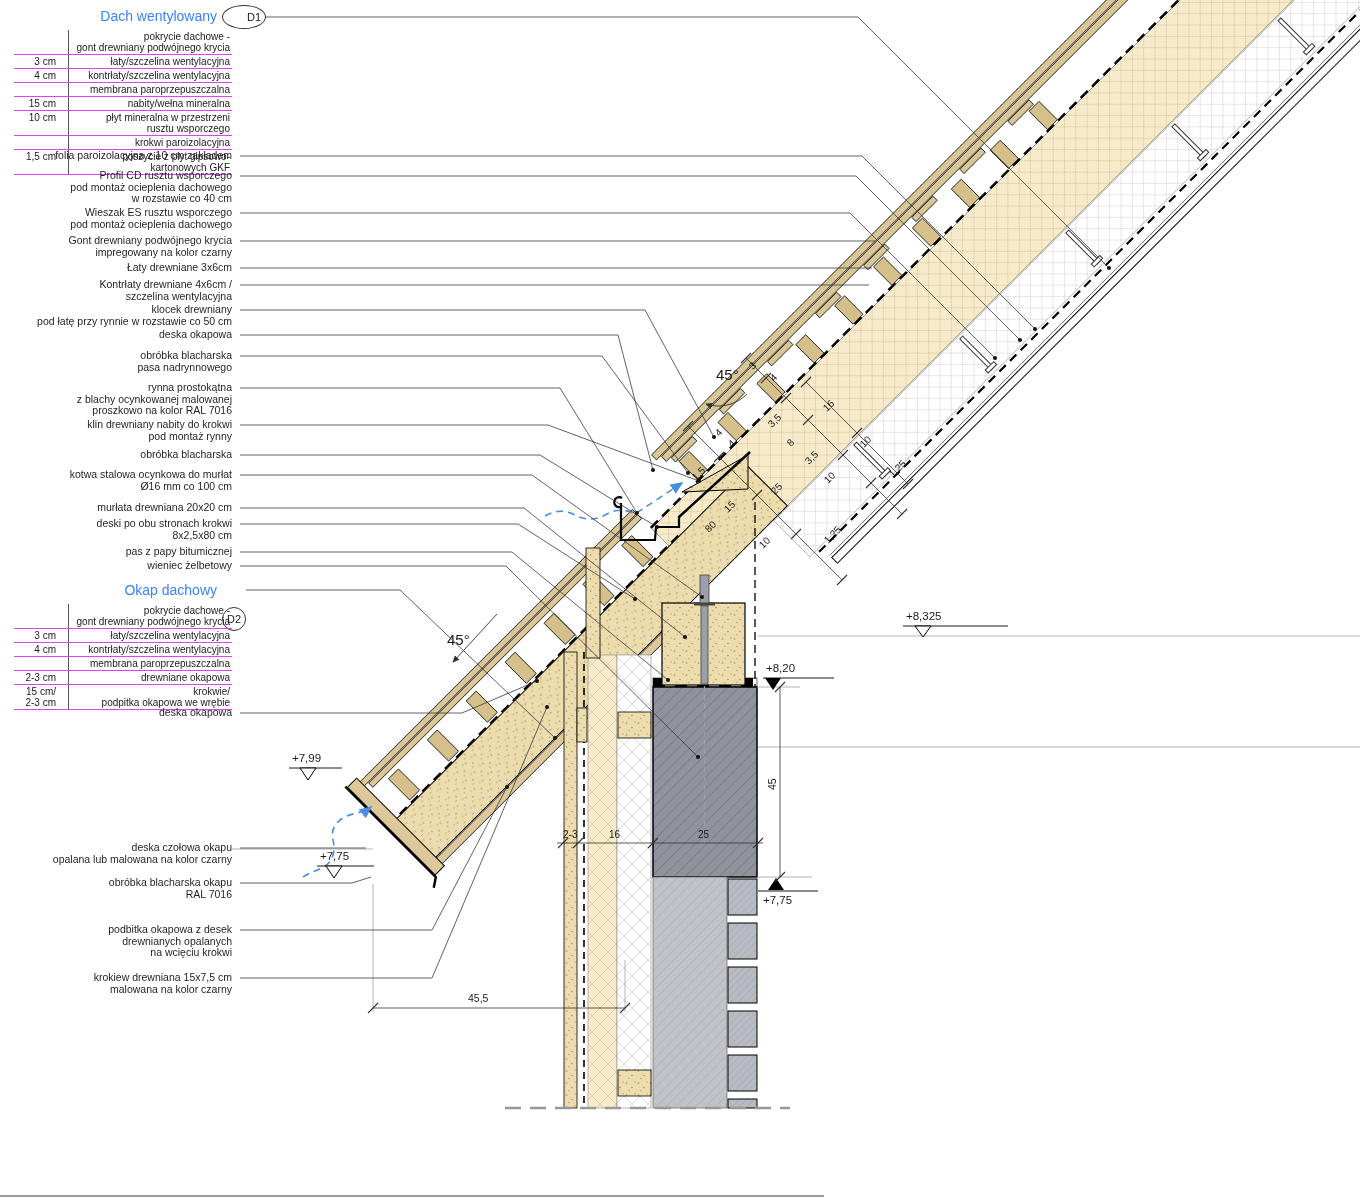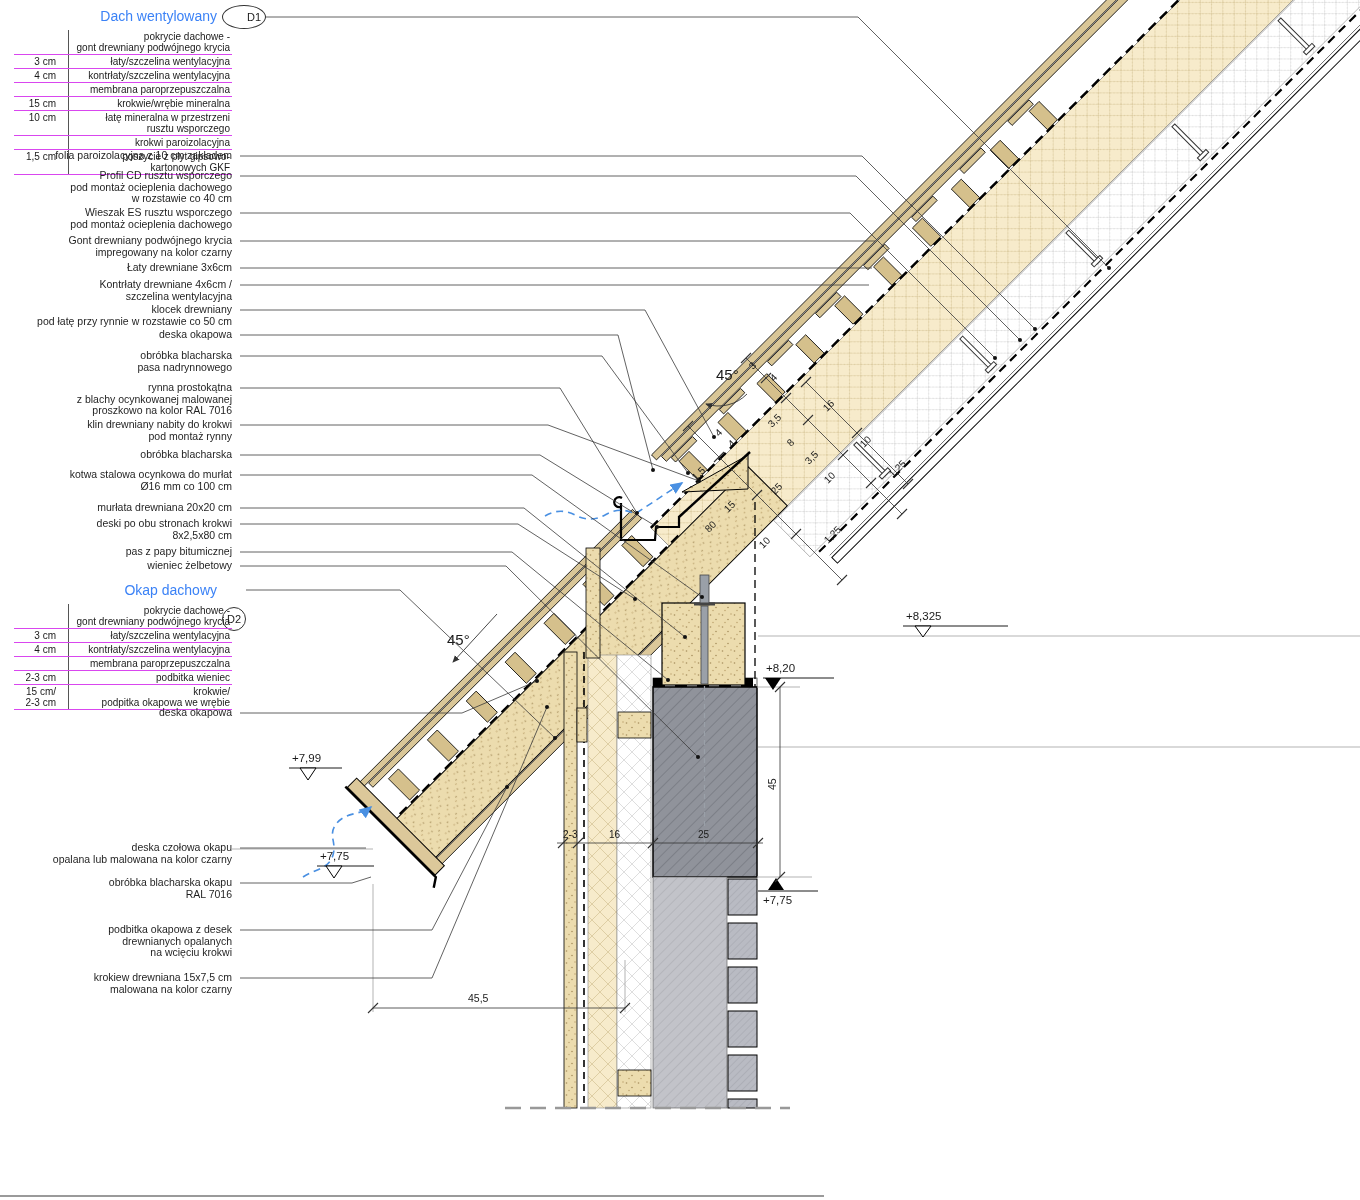--- a/index.html
+++ b/index.html
@@ -376,25 +376,25 @@
   <div class="drow">
         <div class="sz">4 cm</div>
         <div class="ds">kontrłaty/szczelina wentylacyjna</div>
       </div>
   <div class="drow">
         <div class="sz"></div>
         <div class="ds">membrana paroprzepuszczalna</div>
       </div>
   <div class="drow">
         <div class="sz">15 cm</div>
-        <div class="ds">krokwie/wrębie mineralna</div>
+        <div class="ds">nabity/wełna mineralna</div>
       </div>
   <div class="drow">
         <div class="sz">10 cm</div>
-        <div class="ds">łatę mineralna w przestrzeni
+        <div class="ds">płyt mineralna w przestrzeni
 rusztu wsporczego</div>
       </div>
   <div class="drow">
         <div class="sz"></div>
         <div class="ds">krokwi paroizolacyjna</div>
       </div>
   <div class="drow">
         <div class="sz">1,5 cm</div>
         <div class="ds">poszycie z płyt gipsowo-kartonowych GKF</div>
       </div>
@@ -415,21 +415,21 @@
   <div class="drow">
         <div class="sz">4 cm</div>
         <div class="ds">kontrłaty/szczelina wentylacyjna</div>
       </div>
   <div class="drow">
         <div class="sz"></div>
         <div class="ds">membrana paroprzepuszczalna</div>
       </div>
   <div class="drow">
         <div class="sz">2-3 cm</div>
-        <div class="ds">podbitka wieniec</div>
+        <div class="ds">drewniane okapowa</div>
       </div>
   <div class="drow">
         <div class="sz">15 cm/
 2-3 cm</div>
         <div class="ds">krokwie/
 podpitka okapowa we wrębie</div>
       </div>
 </div>
 
 <div class="callout" style="top:150px;">folia paroizolacyjna z 10 cm zakładem</div>

